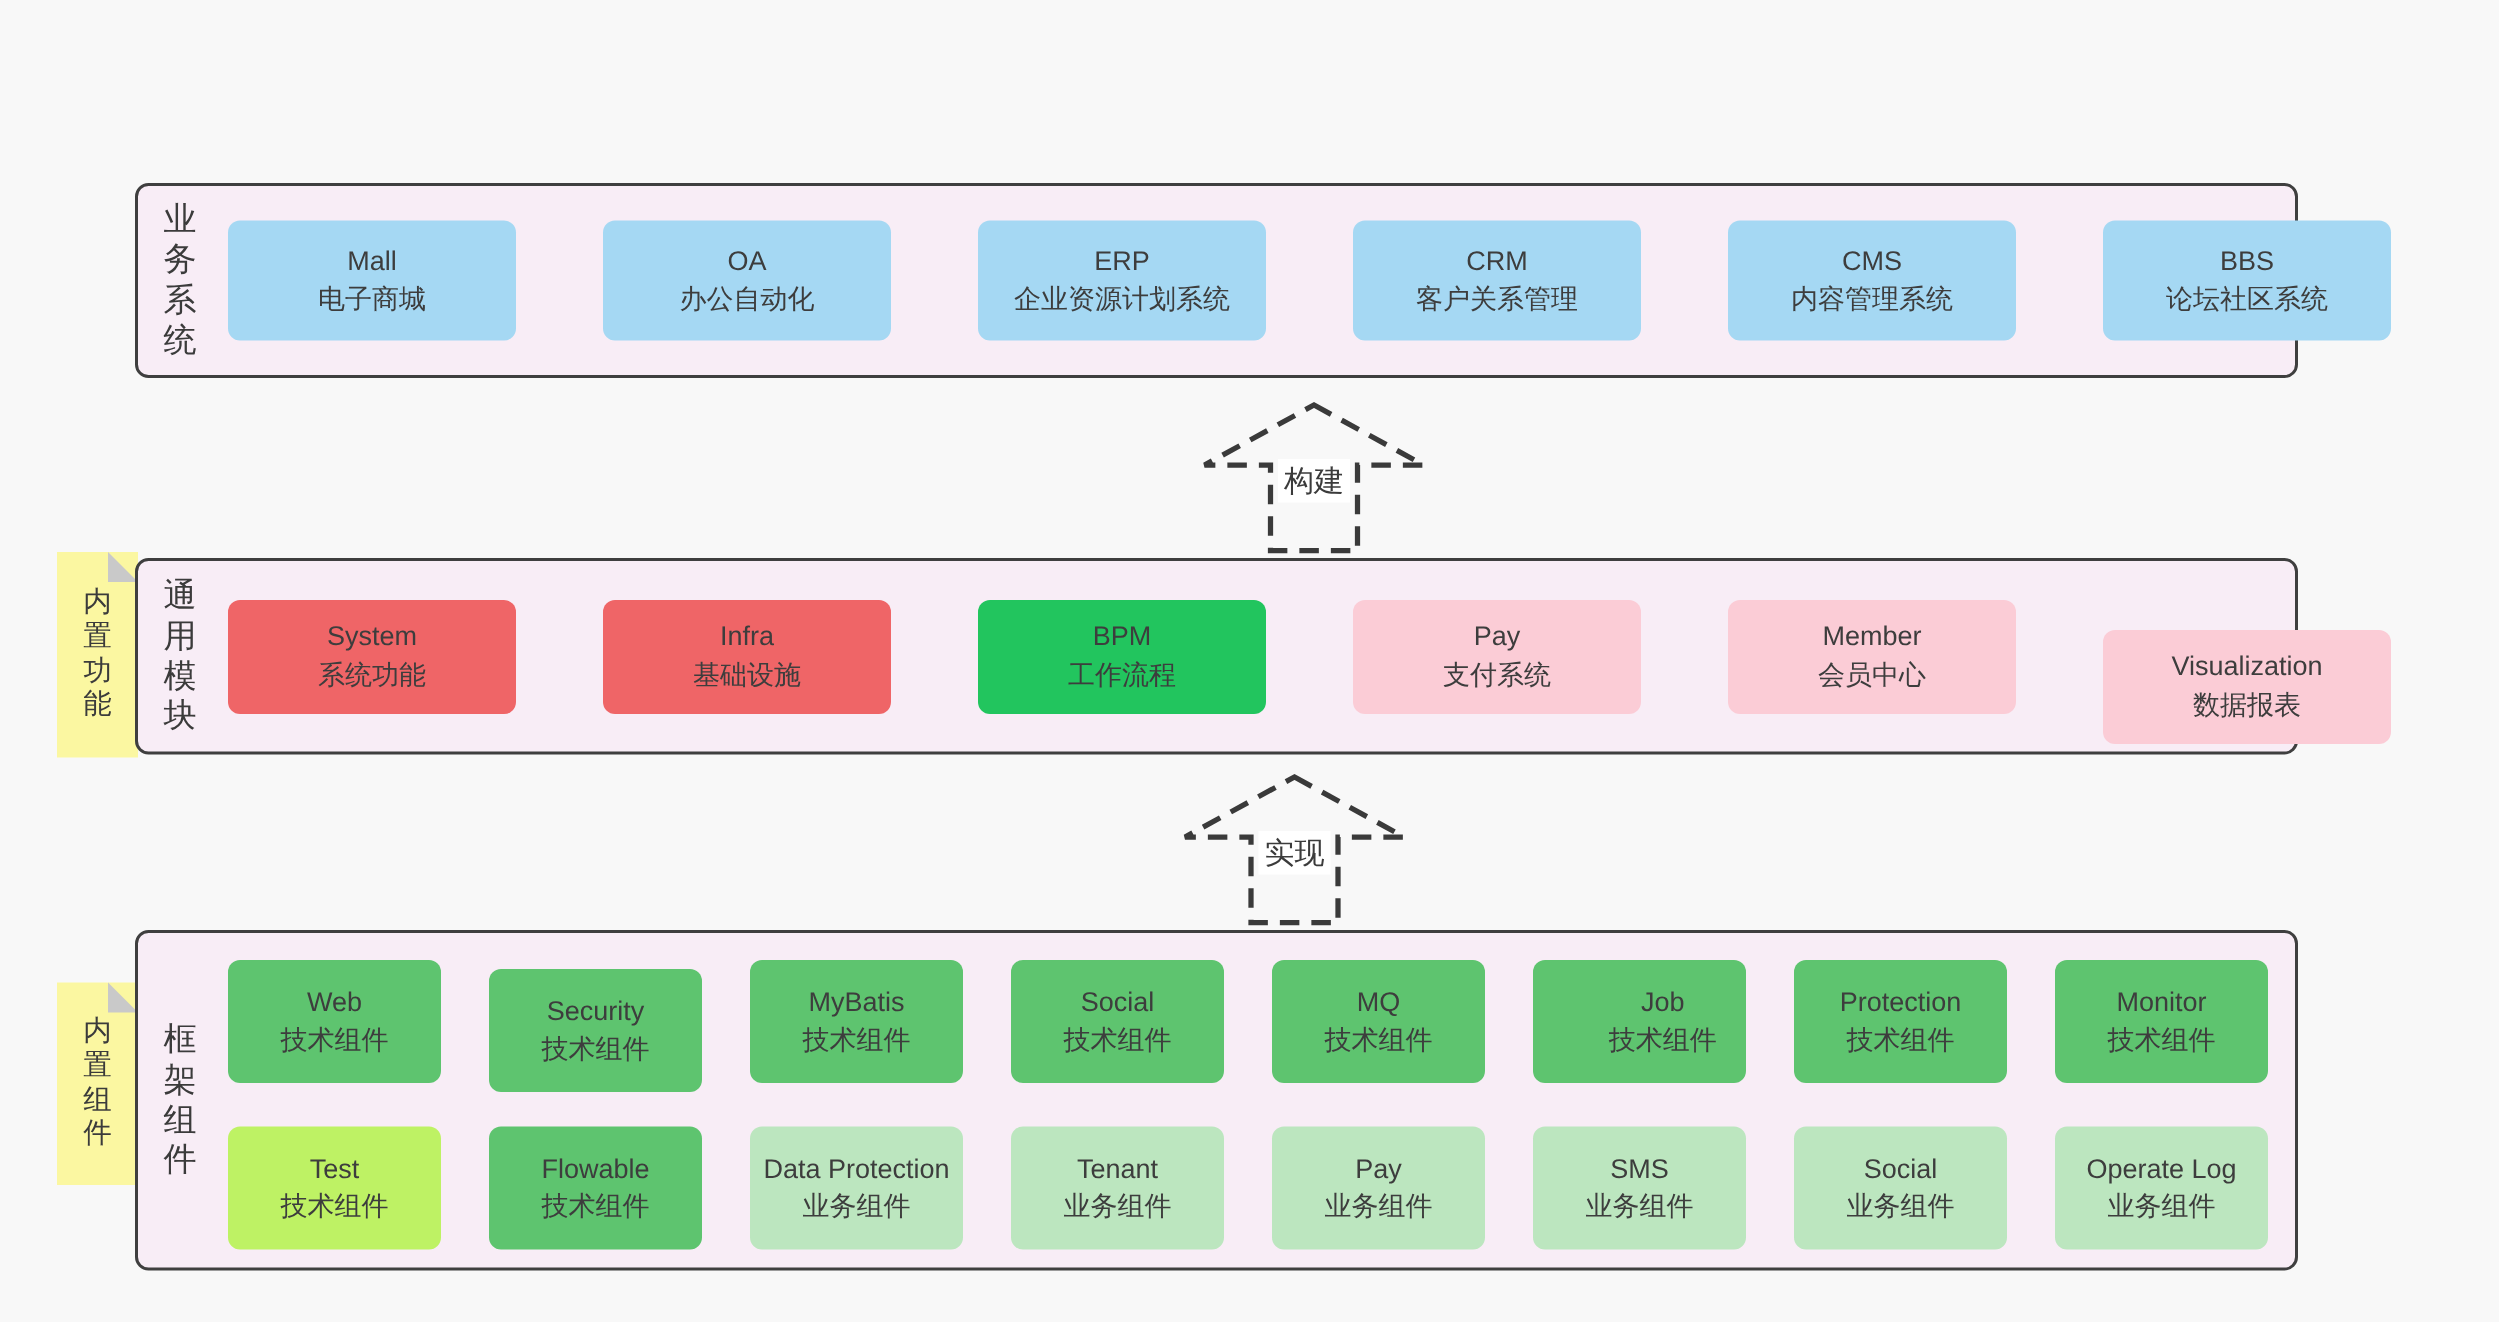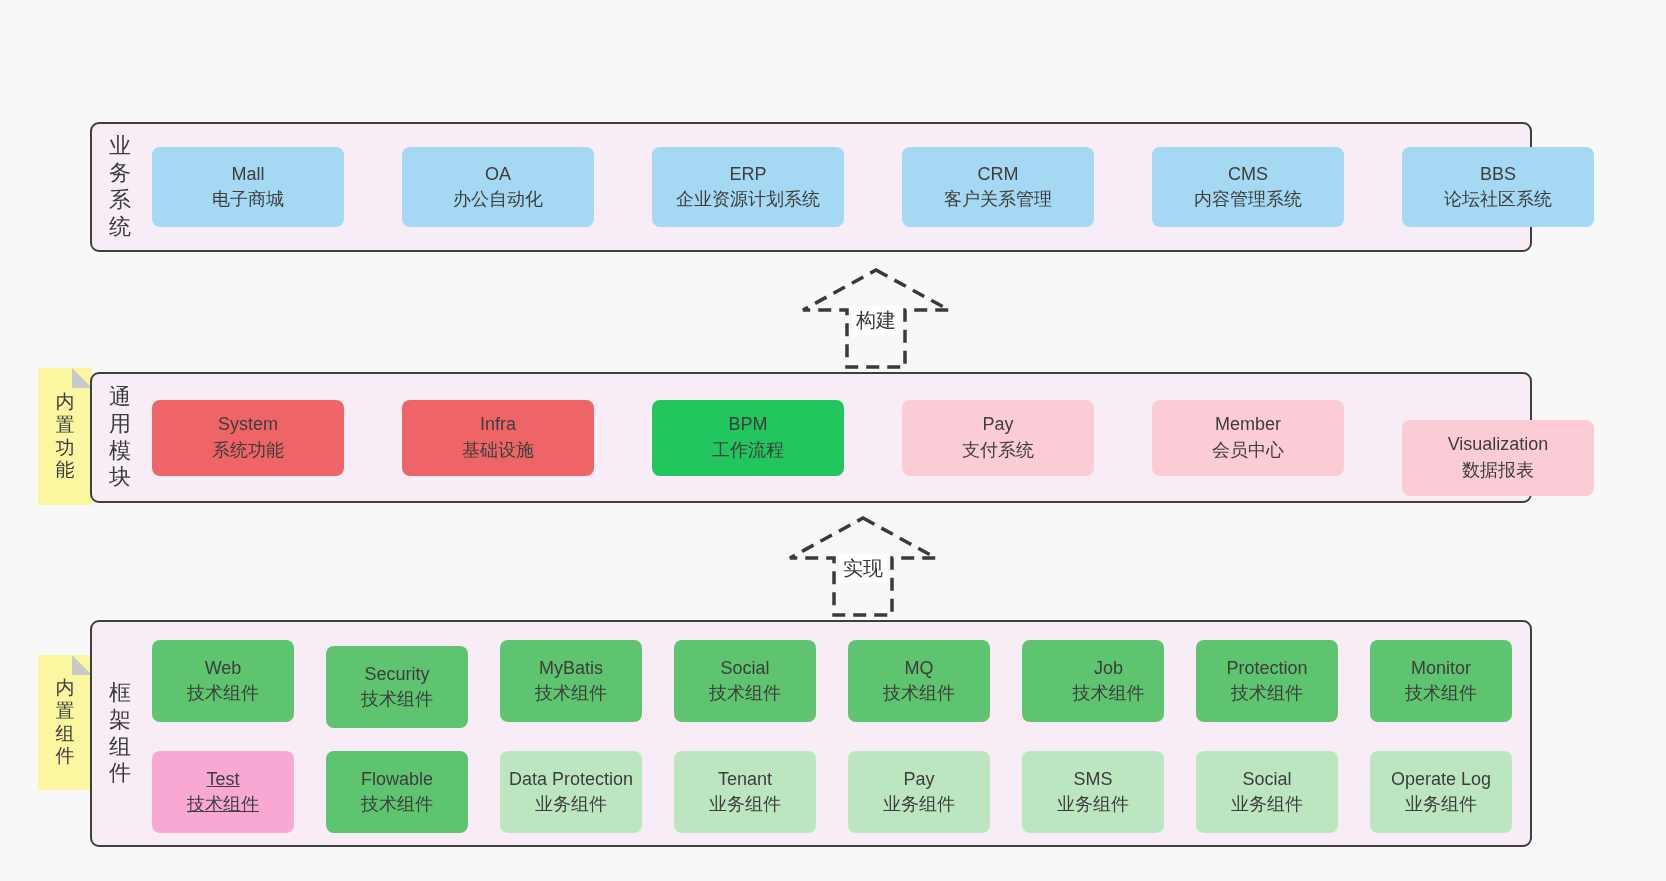--- a/index.html
+++ b/index.html
@@ -282,21 +282,21 @@
           <div class="box" style="background: rgb(94, 196, 111);">
             <div class="box-name">Protection</div>
             <div class="box-desc">技术组件</div>
           </div>
           <div class="box" style="background: rgb(94, 196, 111);">
             <div class="box-name">Monitor</div>
             <div class="box-desc">技术组件</div>
           </div>
         </div>
       <div class="row row-narrow">
-          <div class="box" style="background: #f9a8d4; text-decoration: underline;">
+          <div class="box" style="background: #bef264;">
             <div class="box-name">Test</div>
             <div class="box-desc">技术组件</div>
           </div>
           <div class="box" style="background: rgb(94, 196, 111);">
             <div class="box-name">Flowable</div>
             <div class="box-desc">技术组件</div>
           </div>
           <div class="box" style="background: rgb(188, 230, 191);">
             <div class="box-name">Data Protection</div>
             <div class="box-desc">业务组件</div>

